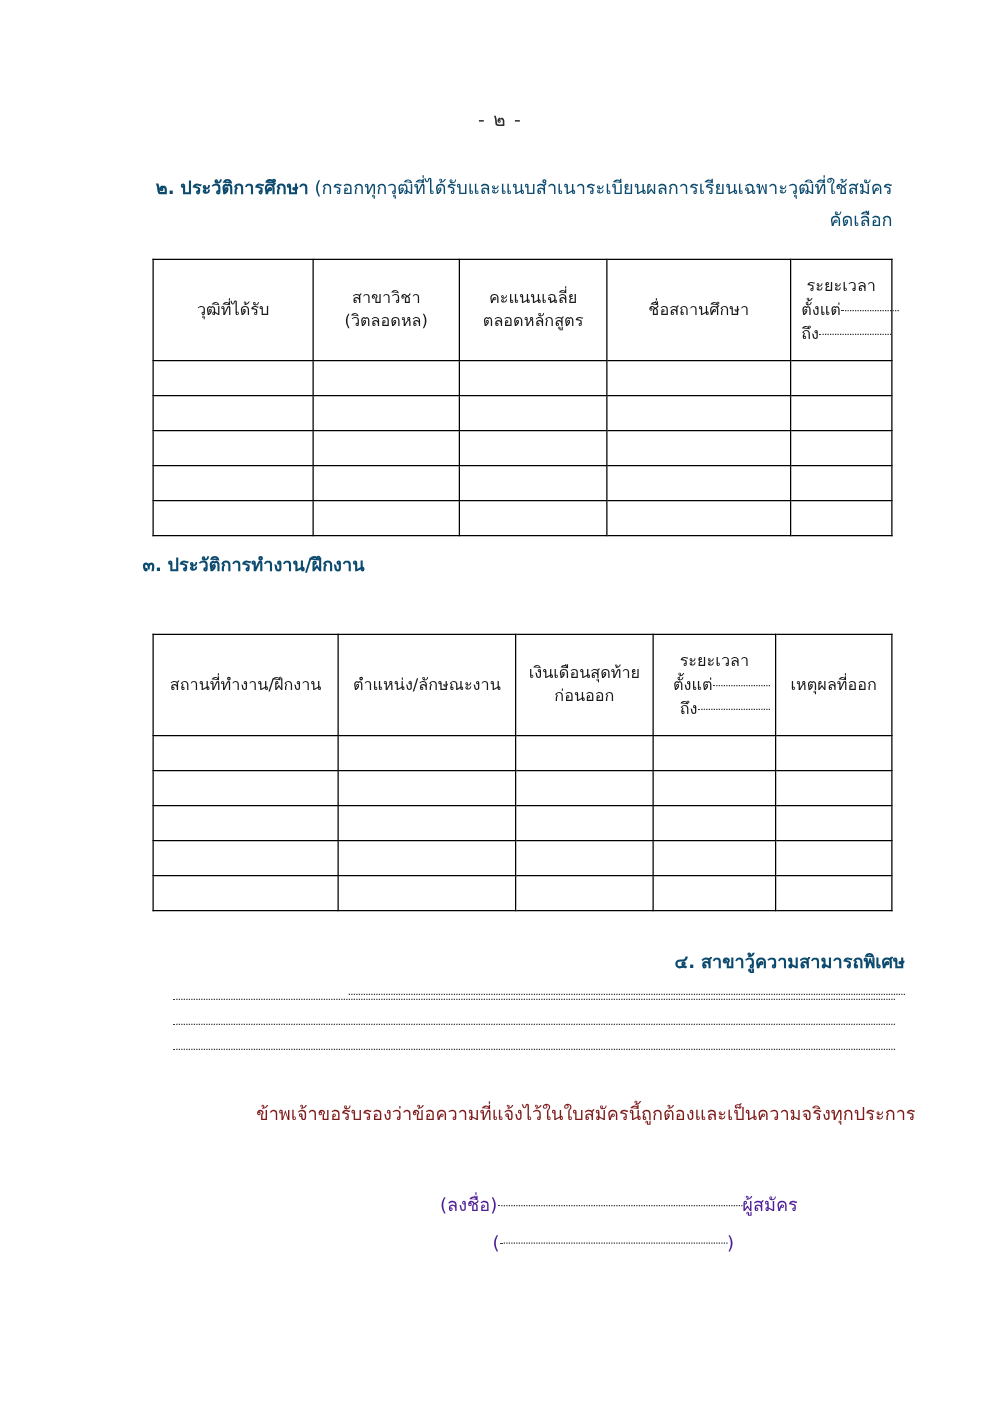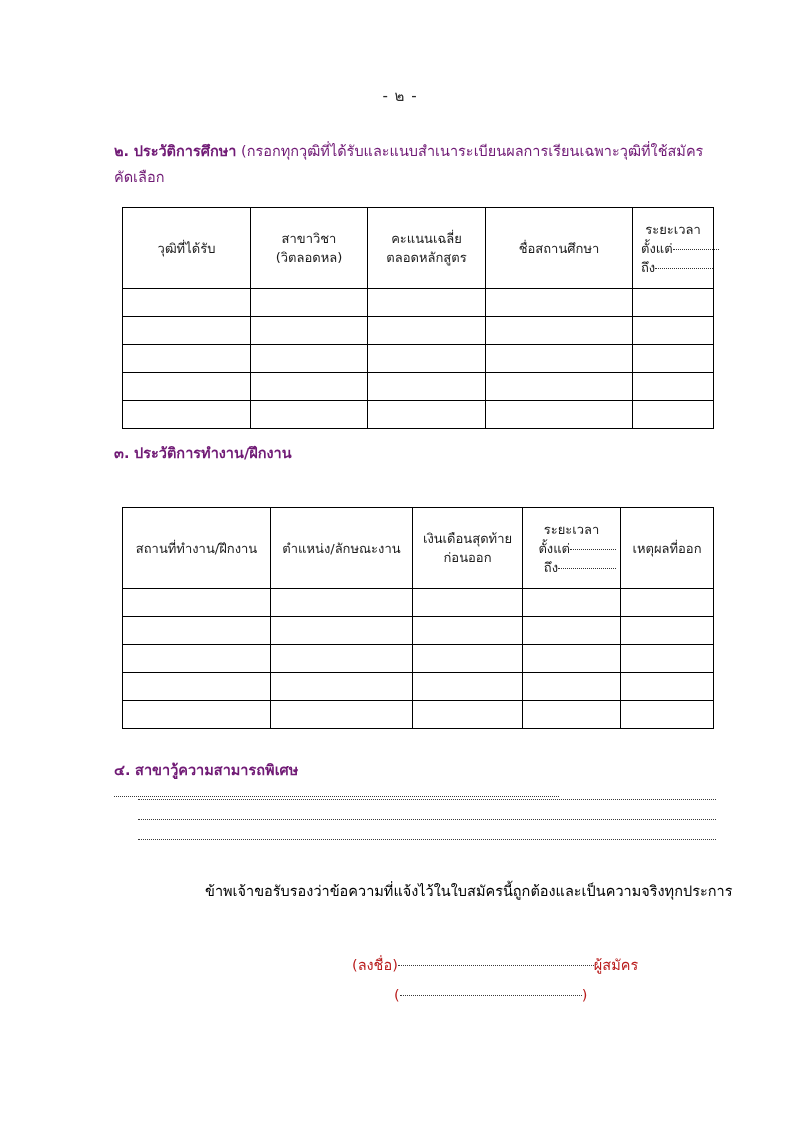--- a/index.html
+++ b/index.html
@@ -32,21 +32,22 @@
     font-size: 15px;
     letter-spacing: 1px;
     color: #2b2b2b;
   }
 
   
   .section {
     position: absolute;
     font-size: 14.5px;
     line-height: 26px;
-    color: #701a75;
+    color: #0c4a6e;
+    text-align: right;
   }
   .sec-num {
     font-weight: bold;
   }
   .sec-title {
     font-weight: bold;
   }
   .sec-note {
     font-weight: normal;
   }
@@ -141,31 +142,31 @@
   .underlines .u-row .dotfill {
     width: 100%;
   }
 
   
   #declaration {
     position: absolute;
     left: 205px;
     top: 879px;
     font-size: 14.5px;
-    color: #000000;
+    color: #7f1d1d;
     white-space: nowrap;
   }
 
   
   .sig-block {
     position: absolute;
     left: 352px;
     top: 950px;
     font-size: 14.5px;
-    color: #b91c1c;
+    color: #4c1d95;
     line-height: 30px;
   }
   .sig-line {
     white-space: nowrap;
   }
   .sig-indent {
     padding-left: 42px;
   }
   .w-sign   { width: 196px; }
   .w-paren  { width: 182px; }

